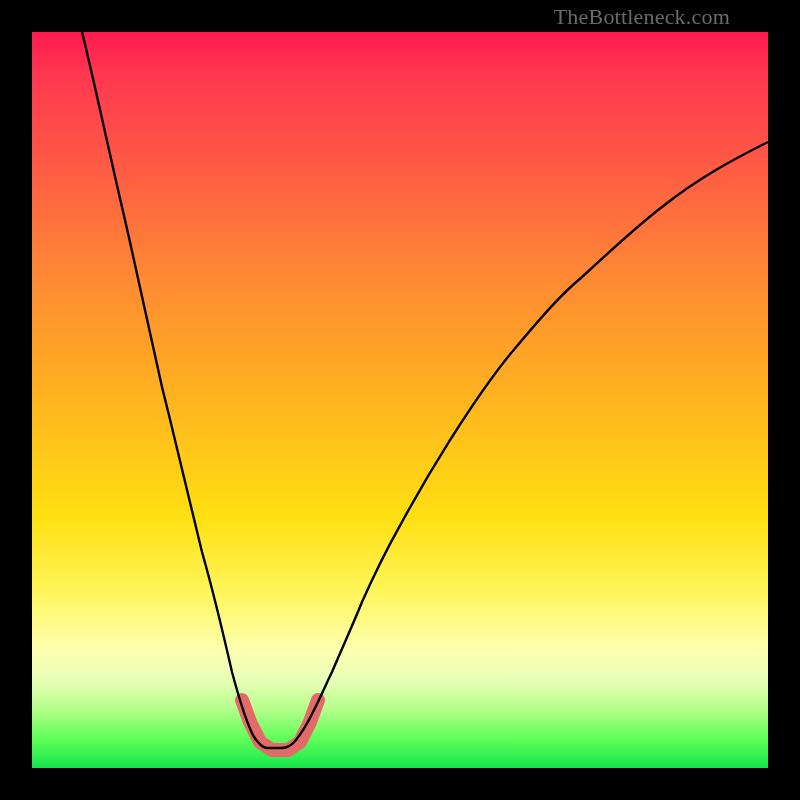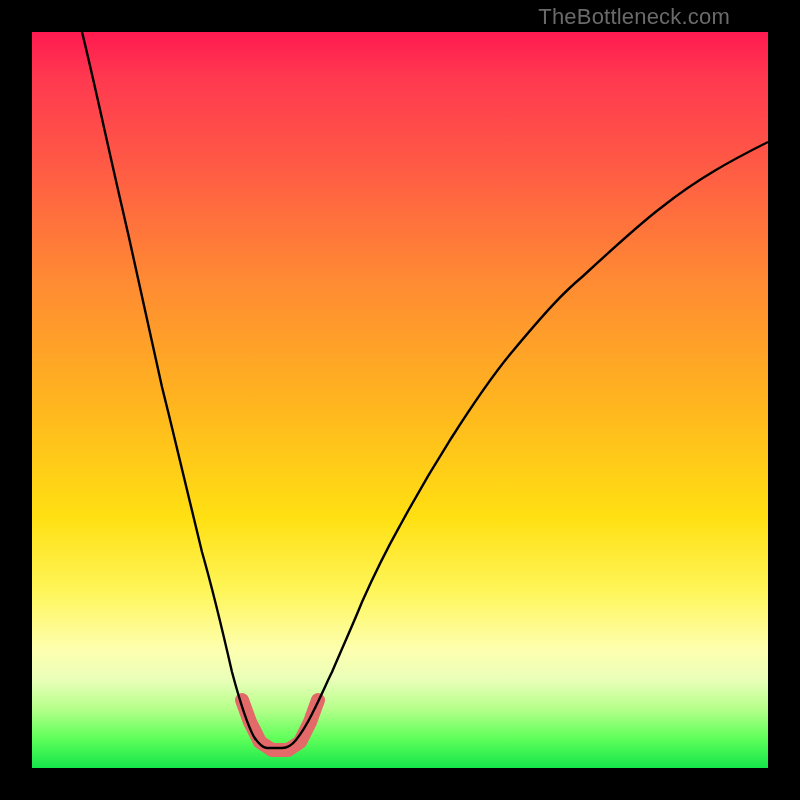--- a/index.html
+++ b/index.html
@@ -11,20 +11,21 @@
     overflow: hidden;
     font-family: Arial, Helvetica, sans-serif;
   }
   .frame {
     position: absolute;
     top: 0;
     left: 0;
     width: 740px;
     height: 800px;
     background: #000;
+    font-family: Liberation Serif, serif;
   }
   .plot-area {
     position: absolute;
     top: 32px;
     left: 32px;
     width: 736px;
     height: 736px;
     overflow: hidden;
   }
   .gradient {

